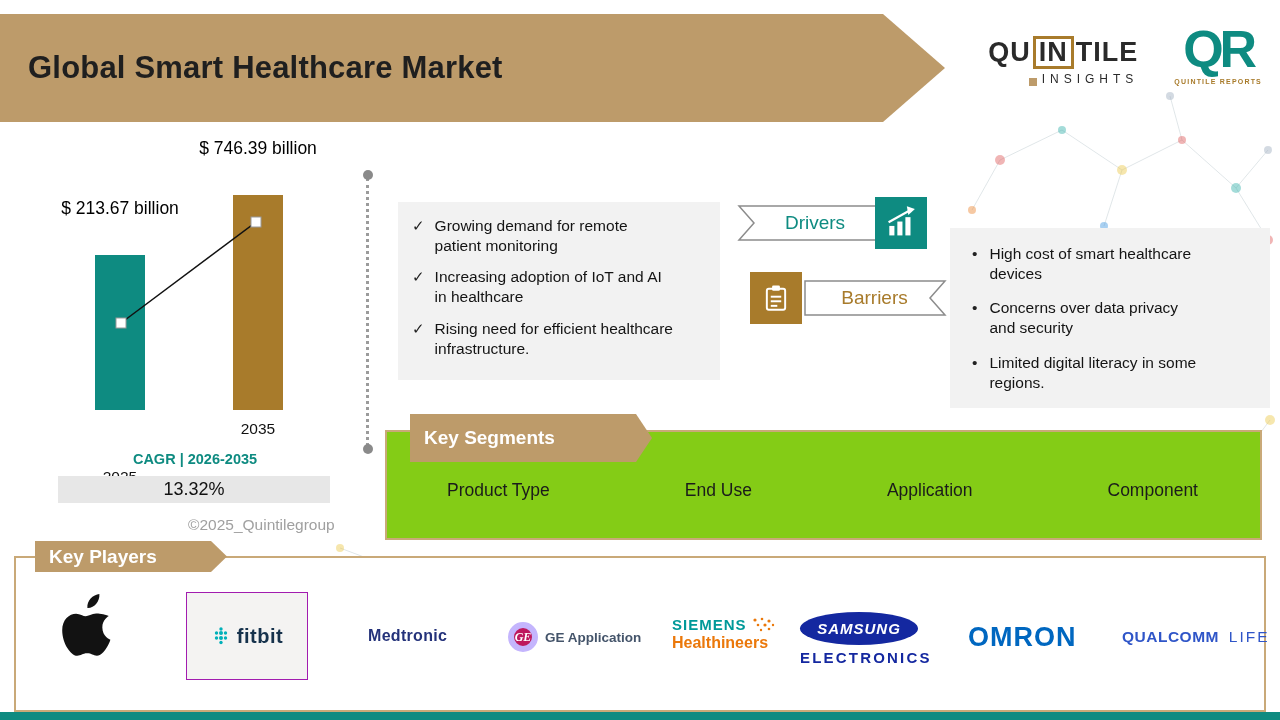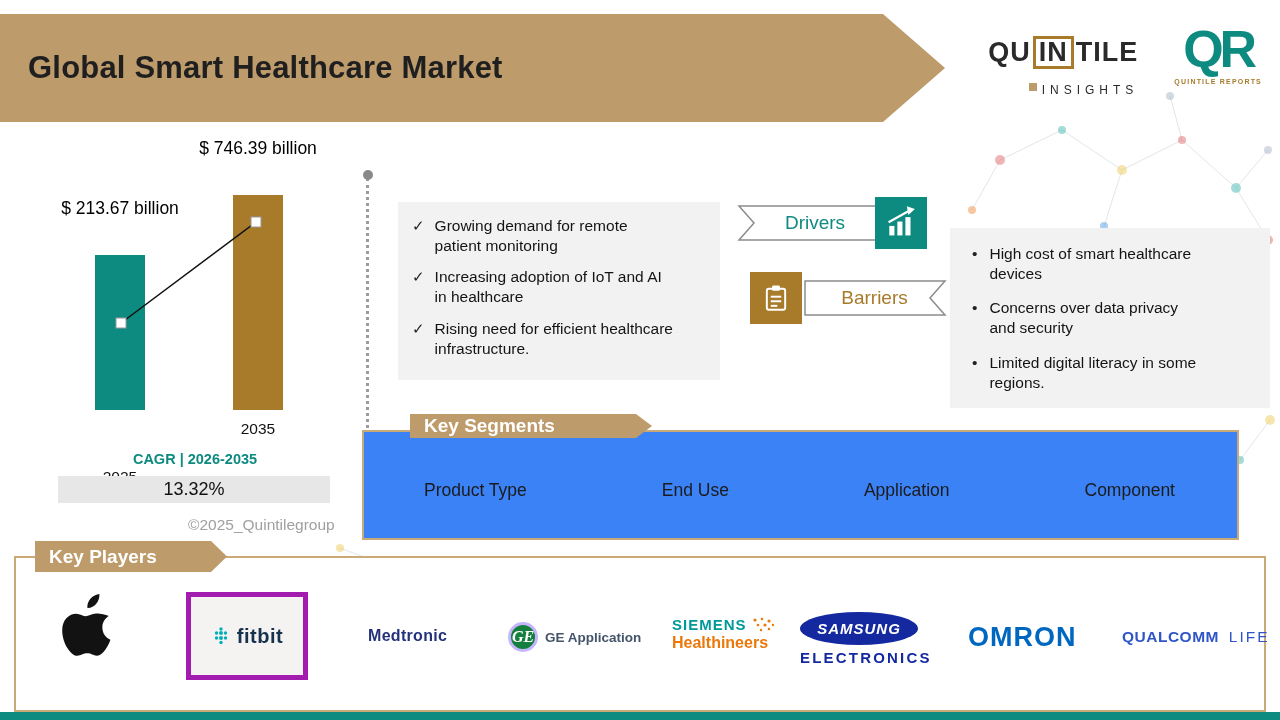--- a/index.html
+++ b/index.html
@@ -13,21 +13,21 @@
   
   .title-banner { position:absolute; left:0; top:14px; width:945px; height:108px; background:#BD9B6A; z-index:2;
     clip-path:polygon(0 0, calc(100% - 62px) 0, 100% 50%, calc(100% - 62px) 100%, 0 100%);
     display:flex; align-items:center; }
   .page-title { font-size:31px; font-weight:bold; color:#1f1f1f; padding-left:28px; letter-spacing:.2px; }
 
   .brand-area { position:absolute; top:22px; right:18px; display:flex; align-items:flex-start; gap:36px; z-index:2; }
   .q-wordmark { text-align:right; margin-top:14px; }
   .q-word-line { font-size:27px; font-weight:bold; color:#2a2a2a; letter-spacing:1px; display:flex; align-items:center; }
   .q-boxed { border:3px solid #A87B2B; padding:0 3px; margin:0 2px; line-height:1; display:inline-block; }
-  .q-sub { font-size:12px; letter-spacing:5px; color:#2a2a2a; margin-top:14px; display:flex; align-items:flex-start; justify-content:flex-end; gap:5px; }
+  .q-sub { font-size:12px; letter-spacing:5px; color:#2a2a2a; margin-top:3px; display:flex; align-items:flex-end; justify-content:flex-end; gap:5px; }
   .q-sub-sq { width:8px; height:8px; background:#BD9B6A; display:inline-block; }
   .qr-logo { text-align:center; }
   .qr-mark { font-size:52px; font-weight:800; color:#0E8B81; letter-spacing:-4px; line-height:1.05; }
   .qr-caption { font-size:7px; letter-spacing:1.2px; color:#A87B2B; font-weight:bold; margin-top:1px; }
 
   
   .chart { position:absolute; left:40px; top:140px; width:330px; height:300px; z-index:1; }
   .bar { position:absolute; width:50px; }
   .bar-2025 { left:55px; top:115px; height:155px; background:#0E8B81; }
   .bar-2035 { left:193px; top:55px; height:215px; background:#A87B2B; }
@@ -61,38 +61,38 @@
   .drivers-icon { left:875px; top:197px; background:#0E8B81; }
   .barriers-icon { left:750px; top:272px; background:#A87B2B; }
 
   
   .barriers-panel { position:absolute; left:950px; top:228px; width:320px; height:180px; background:#F2F2F2; padding:16px 14px 8px 22px; z-index:1; }
   .b-item { display:flex; gap:12px; margin-bottom:14px; font-size:15.5px; color:#141414; line-height:1.3; }
   .b-item .txt { max-width:215px; }
   .bullet { color:#222; }
 
   
-  .seg-box { position:absolute; left:362px; top:430px; width:877px; height:110px; background:#3b82f6; border:2px solid #C9A978; z-index:1; }
+  .seg-box { position:absolute; left:385px; top:430px; width:877px; height:110px; background:#84cc16; border:2px solid #C9A978; z-index:1; }
   .seg-items { display:flex; justify-content:space-between; padding:48px 62px 0 60px; }
   .seg-item { font-size:17.5px; color:#1b1b1b; }
   .tan-banner { position:absolute; background:#BD9B6A; color:#fff; font-weight:bold; font-size:19px; display:flex; align-items:center; padding-left:14px; z-index:3;
     clip-path:polygon(0 0, calc(100% - 16px) 0, 100% 50%, calc(100% - 16px) 100%, 0 100%); }
-  .seg-banner { left:410px; top:414px; width:242px; height:24px; }
+  .seg-banner { left:410px; top:414px; width:242px; height:48px; }
   .players-banner { left:35px; top:541px; width:192px; height:31px; }
 
   
   .players-box { position:absolute; left:14px; top:556px; width:1252px; height:156px; background:#fff; border:2px solid #C9A978; z-index:1; }
   .logo { position:absolute; z-index:2; }
   .apple-logo { left:62px; top:594px; }
-  .fitbit-logo { left:186px; top:592px; width:122px; height:88px; background:#f4f3f2; border:5px solid #a21caf; display:flex; align-items:center; justify-content:center; gap:6px; }
+  .fitbit-logo { left:186px; top:592px; width:122px; height:88px; background:#f4f3f2; border:1px solid #a21caf; display:flex; align-items:center; justify-content:center; gap:6px; }
   .fitbit-text { font-size:20px; font-weight:bold; color:#16324c; letter-spacing:.5px; }
   .medtronic-logo { left:368px; top:627px; font-size:16px; font-weight:bold; color:#24327a; letter-spacing:.3px; }
   .ge-logo { left:508px; top:622px; display:flex; align-items:center; gap:7px; }
-  .ge-circle { width:30px; height:30px; border-radius:50%; background:#15803d; color:#fff; display:flex; align-items:center; justify-content:center;
-    font-family:"Liberation Serif", serif; font-style:italic; font-weight:bold; font-size:16px; border:3px solid #c4b5fd; }
+  .ge-circle { width:30px; height:30px; border-radius:50%; background:#be185d; color:#fff; display:flex; align-items:center; justify-content:center;
+    font-family:"Liberation Serif", serif; font-style:italic; font-weight:bold; font-size:12px; border:6px solid #c4b5fd; }
   .ge-text { font-size:13.5px; color:#44546a; font-weight:bold; }
   .siemens-logo { left:672px; top:616px; }
   .siemens-row { display:flex; align-items:flex-start; gap:4px; }
   .siemens-word { font-size:15px; font-weight:bold; color:#009999; letter-spacing:1px; }
   .healthineers-word { font-size:16px; font-weight:bold; color:#EB780A; margin-top:1px; }
   .samsung-logo { left:800px; top:612px; text-align:right; }
   .samsung-ellipse { width:118px; height:33px; border-radius:50%; background:#1428A0; display:flex; align-items:center; justify-content:center; }
   .samsung-word { color:#fff; font-weight:bold; font-style:italic; font-size:15px; letter-spacing:1px; }
   .electronics-word { font-size:15px; font-weight:bold; color:#1428A0; letter-spacing:2.2px; margin-top:4px; }
   .omron-logo { left:968px; top:622px; font-size:27px; font-weight:800; color:#0067C0; letter-spacing:1px; }

